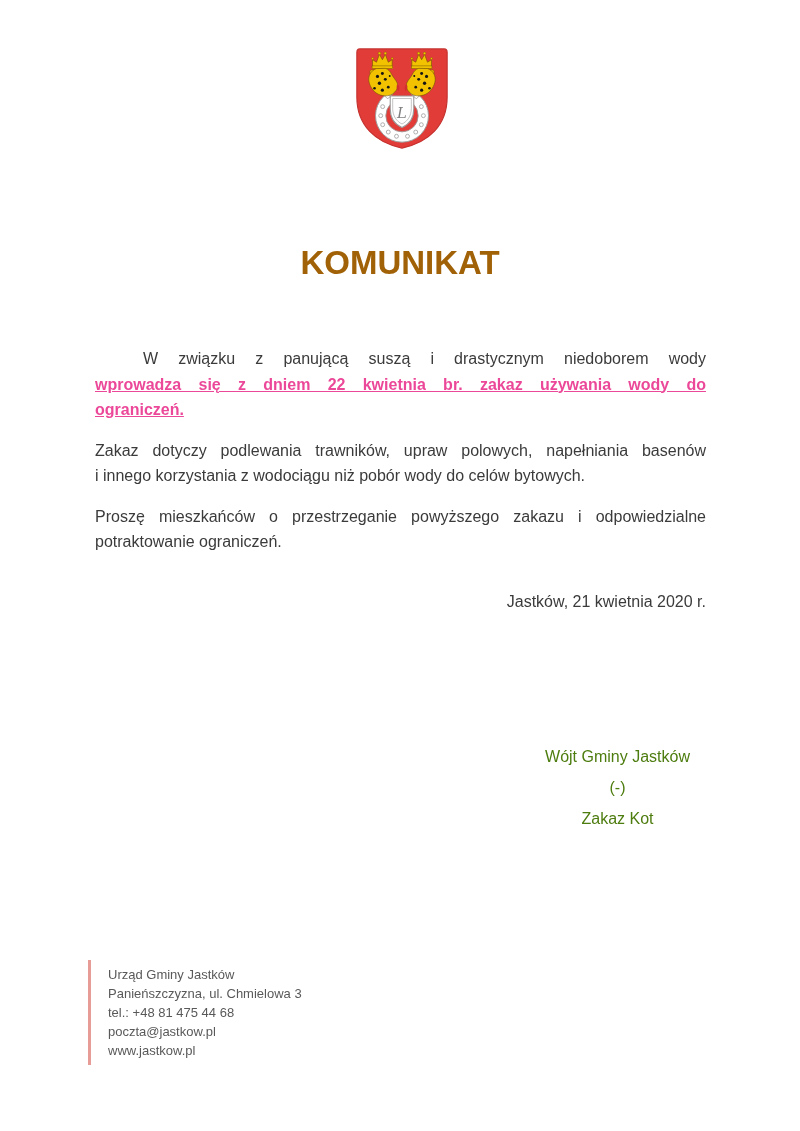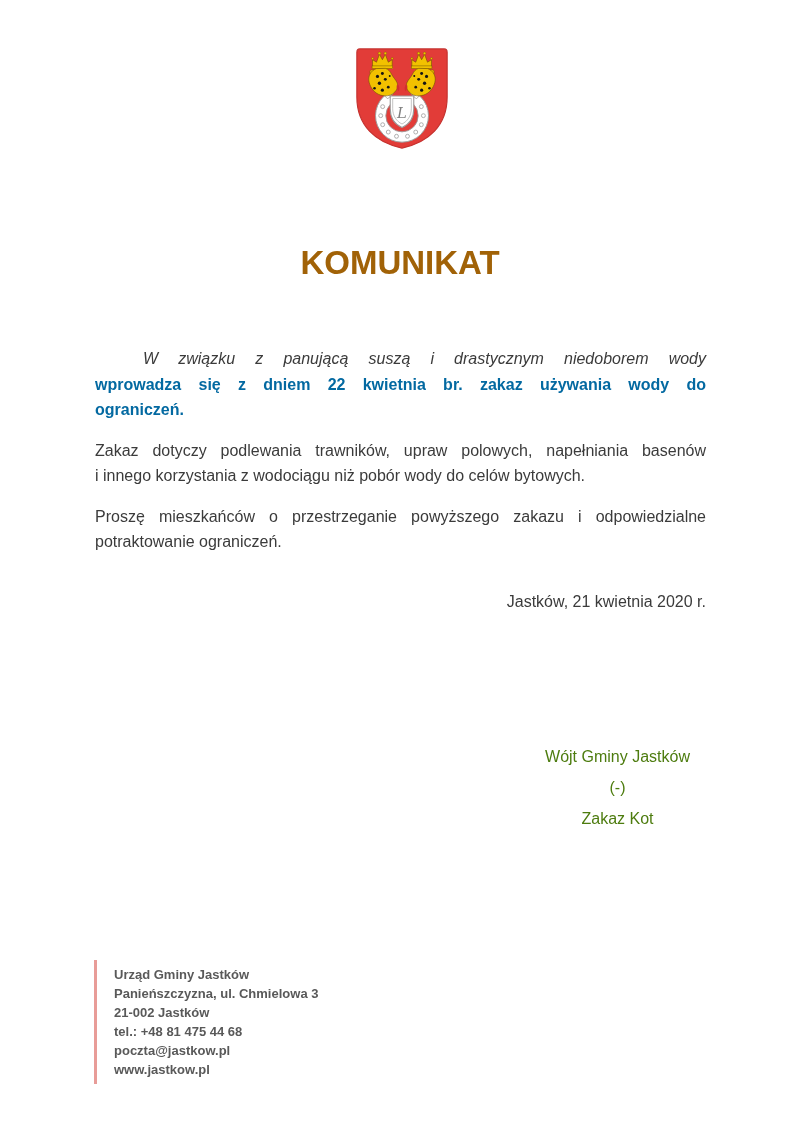--- a/index.html
+++ b/index.html
@@ -13,31 +13,31 @@
     text-align:center; font-weight:bold; font-size:33px; line-height:33px;
     color:#a16207;
   }
   .body-block {
     position:absolute; top:346px; left:95px; width:611px;
     color:#3b3b3b; font-size:16px; line-height:25.5px;
   }
   .para { margin:0 0 15px 0; }
   .jline { text-align:justify; text-align-last:justify; }
   .nline { text-align:left; }
-  .intro-line { text-indent:48px;font-style:italic; }
-  .red-bold { color:#0369a1; font-weight:bold; }
+  .intro-line { text-indent:48px; }
+  .red-bold { color:#ec4899; font-weight:bold;text-decoration:underline; }
   .dateline { margin-top:34px; color:#3b3b3b;text-align:right; }
   .signature {
     position:absolute; top:741px; left:440px; width:355px;
     text-align:center; font-size:16px; line-height:31px; color:#4d7c0f;
   }
   .footer {
-    position:absolute; top:960px; left:94px;
+    position:absolute; top:960px; left:88px;
     border-left:3px solid #e89c98; padding:5px 0 5px 17px;
-    font-size:13px; line-height:19px; color:#595959;font-weight:bold;
+    font-size:13px; line-height:19px; color:#595959;
   }
 </style>
 </head>
 <body>
 
 <div class="page">
 
   <svg class="crest" viewBox="0 0 100 107" xmlns="http://www.w3.org/2000/svg">
     <defs>
       <g id="lhead">
@@ -124,19 +124,18 @@
 
   <div class="signature">
     <div>Wójt Gminy Jastków</div>
     <div>(-)</div>
     <div>Zakaz Kot</div>
   </div>
 
   <div class="footer">
     <div>Urząd Gminy Jastków</div>
     <div>Panieńszczyzna, ul. Chmielowa 3</div>
-    <div>21-002 Jastków</div>
     <div>tel.: +48 81 475 44 68</div>
     <div>poczta@jastkow.pl</div>
     <div>www.jastkow.pl</div>
   </div>
 
 </div>
 
 </body></html>

